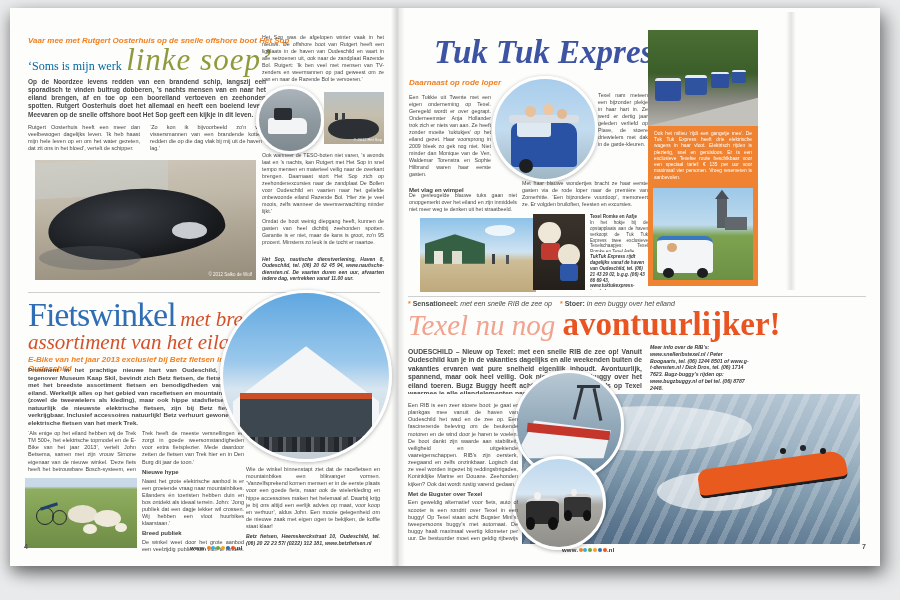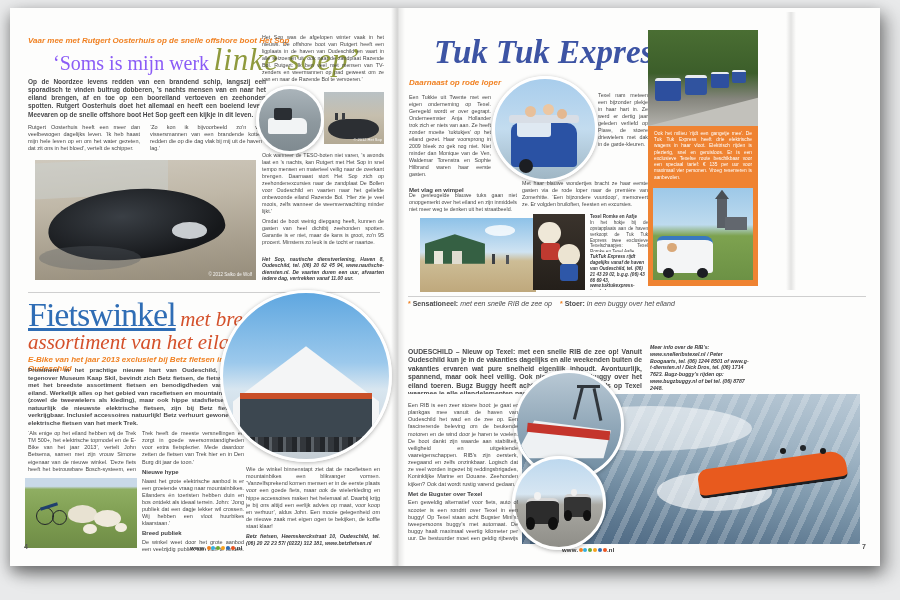--- a/index.html
+++ b/index.html
@@ -33,21 +33,21 @@
   .orangebox{background:#ef8332;}
 </style>
 </head>
 <body>
 
 <div id="canvas">
   <div class="abs spread"></div>
 
   <div class="abs kicker" style="left:28px;top:36px;width:270px;">Vaar mee met Rutgert Oosterhuis op de snelle offshore boot Het Sop</div>
   <div class="abs" style="left:28px;top:42px;width:330px;height:36px;white-space:nowrap;">
-    <span class="serif" style="font-size:20px;color:#8b5cf6;margin-left:25px;">‘Soms is mijn werk</span>
+    <span class="serif" style="font-size:12px;color:#0369a1;">‘Soms is mijn werk</span>
     <span class="serif" style="font-style:italic;font-size:31px;color:#8f9a3d;letter-spacing:1px;text-align:right;">linke soep’</span>
   </div>
   <div class="abs lead" style="left:28px;top:78px;width:238px;height:44px;font-size:6.5px;line-height:1.25;">Op de Noordzee levens redden van een brandend schip, langszij een sporadisch te vinden bultrug dobberen, ’s nachts mensen van en naar het eiland brengen, af en toe op een booreiland vertoeven en zeehonden spotten. Rutgert Oosterhuis doet het allemaal en heeft een boeiend leven. Meevaren op de snelle offshore boot Het Sop geeft een kijkje in dit leven.</div>
   <div class="abs tt" style="left:28px;top:124px;width:112px;height:28px;">Rutgert Oosterhuis heeft een meer dan veelbewogen dagelijks leven. ‘Ik heb haast mijn hele leven op en om het water gezeten, dat zit ons in het bloed’, vertelt de schipper.</div>
   <div class="abs tt" style="left:150px;top:124px;width:112px;height:28px;">‘Zo kon ik bijvoorbeeld zo’n vijf vissersmannen van een brandende kotter redden die op die dag vlak bij mij uit de haven lag.’</div>
 
   <div class="abs photo" style="left:35px;top:160px;width:221px;height:120px;background:linear-gradient(175deg,#cfc9bd 0%,#c0b8a8 35%,#a89f8e 70%,#958c7a 100%);">
     <div class="abs" style="left:0;top:0;width:60%;height:30%;background:rgba(205,210,210,.45);transform:skewY(-3deg);"></div>
     <div class="abs" style="left:6%;top:24%;width:80%;height:58%;background:radial-gradient(ellipse at 42% 38%,#3a3f45,#16181b 72%);border-radius:48% 52% 58% 42%/55% 60% 40% 45%;transform:rotate(-4deg);"></div>
     <div class="abs" style="left:62%;top:52%;width:16%;height:14%;background:rgba(230,235,238,.85);border-radius:50%;"></div>
@@ -66,21 +66,21 @@
     <div class="abs" style="left:30%;top:41%;width:3px;height:7px;background:#3c3f44;"></div>
     <div class="credit" style="right:2px;bottom:2px;font-size:4px;">© 2012 Het Sop</div>
   </div>
   <div class="abs tt t53" style="left:262px;top:152px;width:122px;height:64px;">Ook wanneer de TESO-boten niet varen, ’s avonds laat en ’s nachts, kan Rutgert met Het Sop in snel tempo mensen en materieel veilig naar de overkant brengen. Daarnaast stort Het Sop zich op zeehondenexcursies naar de zandplaat De Bollen voor Oudeschild en vaarten naar het geliefde onbewoonde eiland Razende Bol. ‘Hier zie je veel moois, zelfs wanneer de weersverwachting minder lijkt.’</div>
   <div class="abs tt t53" style="left:262px;top:218px;width:122px;height:36px;">Omdat de boot weinig diepgang heeft, kunnen de gasten van heel dichtbij zeehonden spotten. Garantie is er niet, maar de kans is groot, zo’n 95 procent. Minstens zo leuk is de tocht er naartoe.</div>
   <div class="abs tt contact" style="left:262px;top:256px;width:122px;height:26px;font-size:5px;line-height:1.25;">Het Sop, nautische dienstverlening, Haven 8, Oudeschild, tel. (06) 20 62 45 94, www.nautische-diensten.nl. De vaarten duren een uur, afvaarten iedere dag, vertrekken vanaf 11.00 uur.</div>
 
   <div class="abs divider" style="left:28px;top:292px;width:352px;"></div>
 
   <div class="abs" style="left:28px;top:296px;width:360px;height:34px;white-space:nowrap;">
-    <span class="serif" style="font-size:34px;color:#2f6db5;letter-spacing:-1px;text-decoration:underline;">Fietswinkel</span>
+    <span class="serif" style="font-size:34px;color:#2f6db5;letter-spacing:-1px;">Fietswinkel</span>
     <span class="serif" style="font-style:italic;font-size:21px;color:#d4502a;"> met breedste</span>
   </div>
   <div class="abs serif" style="left:28px;top:330px;font-style:italic;font-size:21px;color:#d4502a;">assortiment van het eiland</div>
   <div class="abs kicker" style="left:28px;top:355px;width:240px;">E-Bike van het jaar 2013 exclusief bij Betz fietsen in Oudeschild</div>
   <div class="abs lead" style="left:28px;top:366px;width:210px;height:60px;font-size:6.2px;line-height:1.22;">Prominent in het prachtige nieuwe hart van Oudeschild, recht tegenover Museum Kaap Skil, bevindt zich Betz fietsen, de fietswinkel met het breedste assortiment fietsen en benodigdheden van ons eiland. Werkelijk alles op het gebied van racefietsen en mountainbikes (zowel de tweewielers als kleding), maar ook hippe stadsfietsen en natuurlijk de nieuwste elektrische fietsen, zijn bij Betz fietsen verkrijgbaar. Inclusief accessoires natuurlijk! Betz verhuurt gewone en elektrische fietsen van het merk Trek.</div>
   <div class="abs tt" style="left:28px;top:430px;width:108px;height:44px;">‘Als enige op het eiland hebben wij de Trek TM 500+, het elektrische topmodel en de E-Bike van het jaar 2013’, vertelt John Betsema, samen met zijn vrouw Simone eigenaar van de nieuwe winkel. ‘Deze fiets heeft het betrouwbare Bosch-systeem, een begrip onder kenners. De nieuwe</div>
 
   <div class="abs photo" style="left:25px;top:478px;width:112px;height:70px;background:linear-gradient(180deg,#c9d9e8 0%,#c9d9e8 12%,#8fae62 16%,#7d9c50 60%,#6f8c46 100%);">
     <div class="abs" style="left:38%;top:38%;width:26%;height:26%;background:#e8e2d2;border-radius:50% 50% 45% 45%;"></div>
     <div class="abs" style="left:62%;top:46%;width:24%;height:24%;background:#efe9dc;border-radius:50%;"></div>
@@ -180,20 +180,24 @@
   <div class="abs divider" style="left:408px;top:296px;width:458px;"></div>
 
   <div class="abs" style="left:408px;top:300px;width:460px;font-size:7px;color:#4a4a4c;">
     <span style="color:#f08122;font-weight:700;">*</span>
     <span class="bold">Sensationeel:</span>
     <span style="font-style:italic;">met een snelle RIB de zee op</span>
     <span style="color:#f08122;font-weight:700;margin-left:6px;">*</span>
     <span class="bold">Stoer:</span>
     <span style="font-style:italic;">in een buggy over het eiland</span>
   </div>
+  <div class="abs" style="left:408px;top:306px;width:460px;height:38px;white-space:nowrap;">
+    <span class="serif" style="font-style:italic;font-size:29px;color:#f2a28d;">Texel nu nog </span>
+    <span class="serif" style="font-size:33px;color:#ea5420;font-weight:600;">avontuurlijker!</span>
+  </div>
   <div class="abs lead" style="left:408px;top:348px;width:234px;height:46px;font-size:6.8px;line-height:1.25;">OUDESCHILD – Nieuw op Texel: met een snelle RIB de zee op! Vanuit Oudeschild kun je in de vakanties dagelijks en alle weekenden buiten de vakanties ervaren wat pure snelheid eigenlijk inhoudt. Avontuurlijk, spannend, maar ook heel veilig. Ook nieuw: met een buggy over het eiland toeren. Bugz Buggy heeft acht tweepersoons buggy’s op Texel waarmee je alle eilandelementen pas goed ervaart!</div>
   <div class="abs contact" style="left:650px;top:344px;width:100px;height:46px;font-size:5.2px;line-height:1.3;overflow:hidden;">Meer info over de RIB’s: www.snelleribstexel.nl / Peter Boogaarts, tel. (06) 1244 8501 of www.g-t-diensten.nl / Dick Dros, tel. (06) 1714 7623. Bugz-buggy’s rijden op: www.bugzbuggy.nl of bel tel. (06) 8787 2448.</div>
 
   <div class="abs photo" style="left:522px;top:394px;width:338px;height:150px;background:linear-gradient(190deg,#b9c9d6 0%,#9fb4c4 30%,#7e98ac 55%,#5d7890 80%,#4a6580 100%);">
     <div class="abs" style="left:0;top:0;width:100%;height:100%;background:repeating-linear-gradient(115deg,rgba(255,255,255,.22) 0 6px,rgba(255,255,255,0) 6px 16px);"></div>
     <div class="abs" style="left:8%;top:8%;width:60%;height:30%;background:rgba(255,255,255,.55);border-radius:50%;filter:none;"></div>
     <div class="abs" style="left:40%;top:52%;width:34%;height:26%;background:rgba(255,255,255,.65);border-radius:50%;"></div>
     <div class="abs" style="right:4%;top:44%;width:44%;height:17%;background:#e85a1e;border-radius:10px 16px 6px 6px;border-bottom:3px solid #1c1e22;transform:rotate(-8deg);"></div>
     <div class="abs" style="right:10%;top:36%;width:6px;height:6px;background:#1a1a1a;border-radius:50%;"></div>
     <div class="abs" style="right:16%;top:34%;width:6px;height:6px;background:#22262a;border-radius:50%;"></div>

